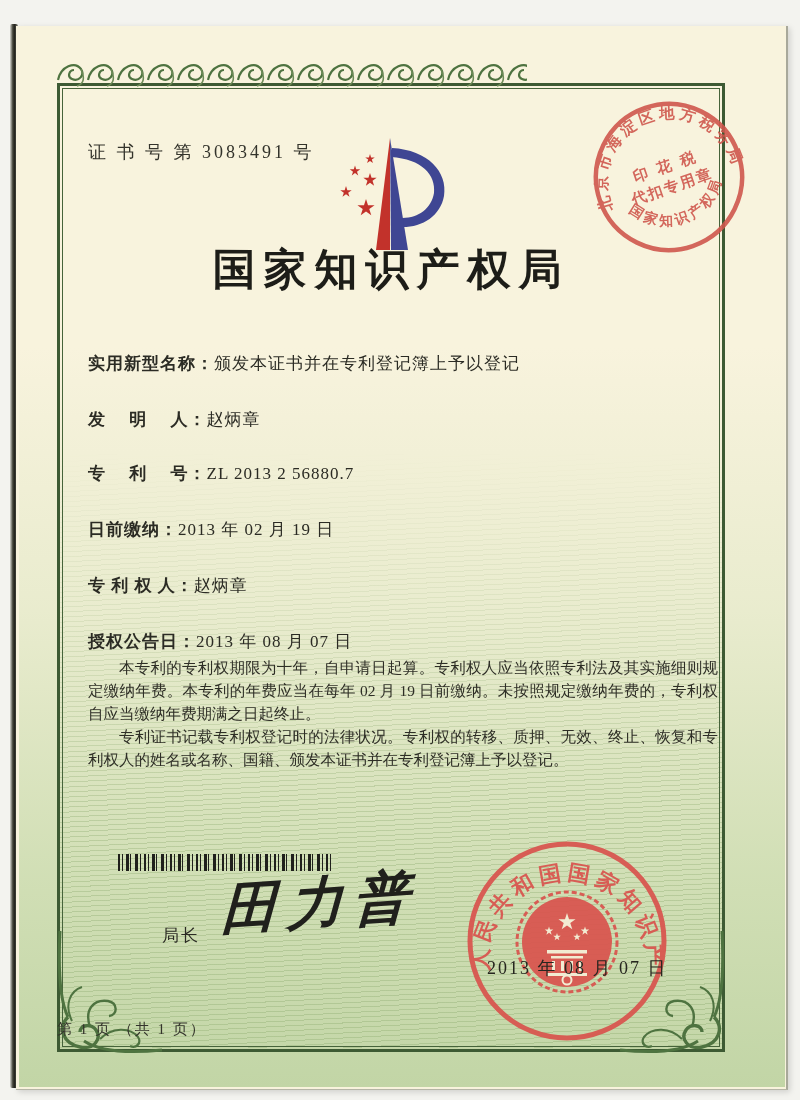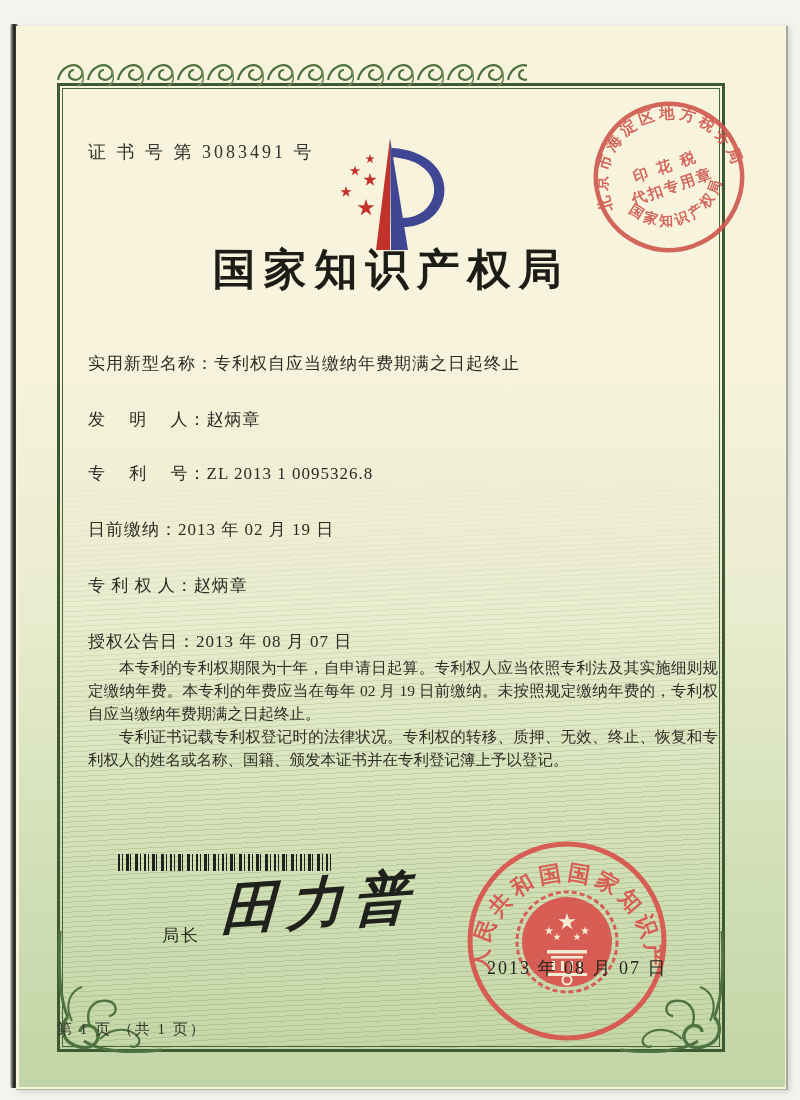--- a/index.html
+++ b/index.html
@@ -18,21 +18,21 @@
         -webkit-mask-image:linear-gradient(to bottom,transparent 0%,transparent 38%,black 75%);
         mask-image:linear-gradient(to bottom,transparent 0%,transparent 38%,black 75%);}
   .frame-outer{position:absolute;left:41px;top:57px;width:668px;height:969px;border:3px solid #3d5a33;z-index:1;}
   .frame-inner{position:absolute;inset:2px;border:1px solid #46633a;}
   .deco{position:absolute;z-index:2;}
   .cert-no{position:absolute;left:72px;top:114px;z-index:3;font-size:18px;letter-spacing:3px;color:#33332b;}
   .logo{position:absolute;left:312px;top:108px;z-index:3;}
   .title{position:absolute;left:41px;top:215px;width:668px;text-align:center;z-index:3;
          font-size:43px;font-weight:600;letter-spacing:8px;color:#1d1d18;}
   .field{position:absolute;left:72px;z-index:3;font-size:17px;letter-spacing:1px;color:#2b2b24;}
-  .field b{font-weight:400;margin-top:36px;}
+  .field b{font-weight:700;margin-top:36px;}
   .paras{position:absolute;left:72px;top:630px;width:630px;z-index:3;font-size:15.5px;line-height:23px;
          text-align:justify;color:#2e2e26;}
   .paras p{margin:0;text-indent:2em;}
   .barcode{position:absolute;left:102px;top:828px;width:214px;height:17px;z-index:3;
          background:repeating-linear-gradient(90deg,
            #20201c 0 2px,transparent 2px 4px,#20201c 4px 5px,transparent 5px 8px,
            #20201c 8px 11px,transparent 11px 12px,#20201c 12px 13px,transparent 13px 17px,
            #20201c 17px 20px,transparent 20px 22px,#20201c 22px 23px,transparent 23px 26px);}
   .signer{position:absolute;left:146px;top:898px;z-index:3;font-size:17px;letter-spacing:2px;color:#2b2b24;}
   .signature{position:absolute;left:205px;top:840px;z-index:4;font-size:56px;font-style:italic;font-weight:600;
@@ -102,27 +102,27 @@
       <use href="#st" transform="translate(42,25) scale(5)" fill="#c2322b"></use>
       <use href="#st" transform="translate(27,37) scale(5.5)" fill="#c2322b"></use>
       <use href="#st" transform="translate(42,46) scale(7)" fill="#c2322b"></use>
       <use href="#st" transform="translate(18,58) scale(6)" fill="#c2322b"></use>
       <use href="#st" transform="translate(38,74) scale(9)" fill="#c2322b"></use>
     </svg>
 
     <div class="title">国家知识产权局</div>
 
     <div class="field" style="top:326px;">
-      <b>实用新型名称：</b><span>专利权自应当缴纳年费期满之日起终止</span>
+      <b>实用新型名称：</b><span>颁发本证书并在专利登记簿上予以登记</span>
     </div>
     <div class="field" style="top:382px;">
       <b>发　 明　 人：</b><span>赵炳章</span>
     </div>
     <div class="field" style="top:436px;">
-      <b>专　 利　 号：</b><span>ZL 2013 1 0095326.8</span>
+      <b>专　 利　 号：</b><span>ZL 2013 2 56880.7</span>
     </div>
     <div class="field" style="top:492px;">
       <b>日前缴纳：</b><span>2013 年 02 月 19 日</span>
     </div>
     <div class="field" style="top:548px;">
       <b>专 利 权 人：</b><span>赵炳章</span>
     </div>
     <div class="field" style="top:604px;">
       <b>授权公告日：</b><span>2013 年 08 月 07 日</span>
     </div>

